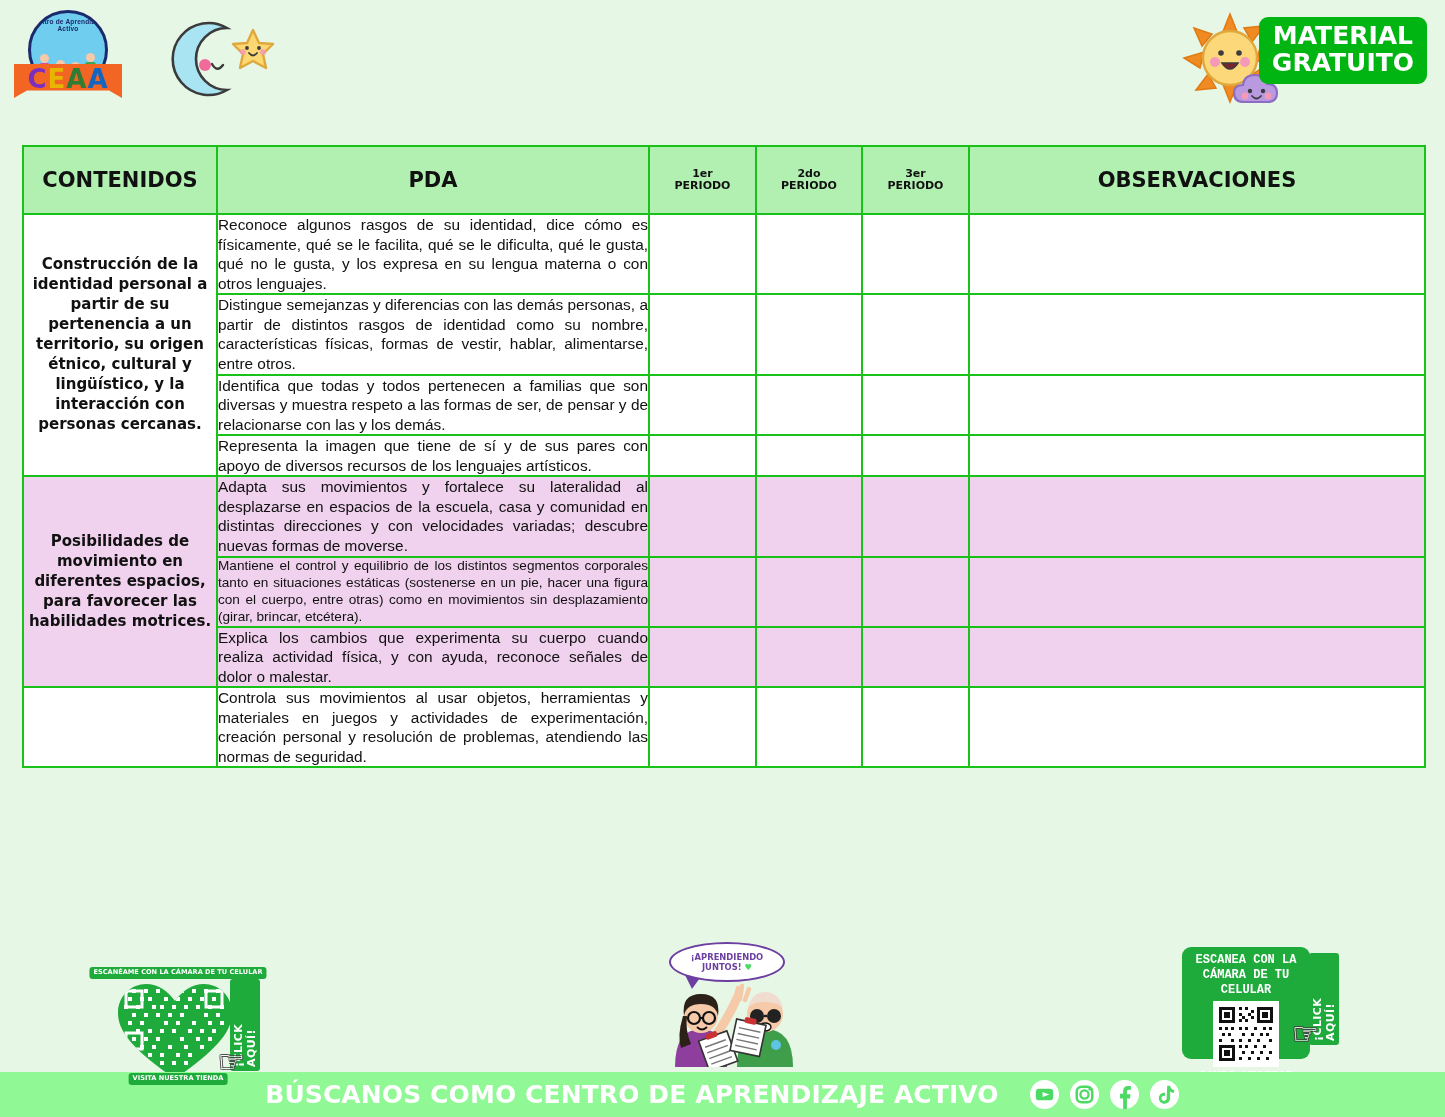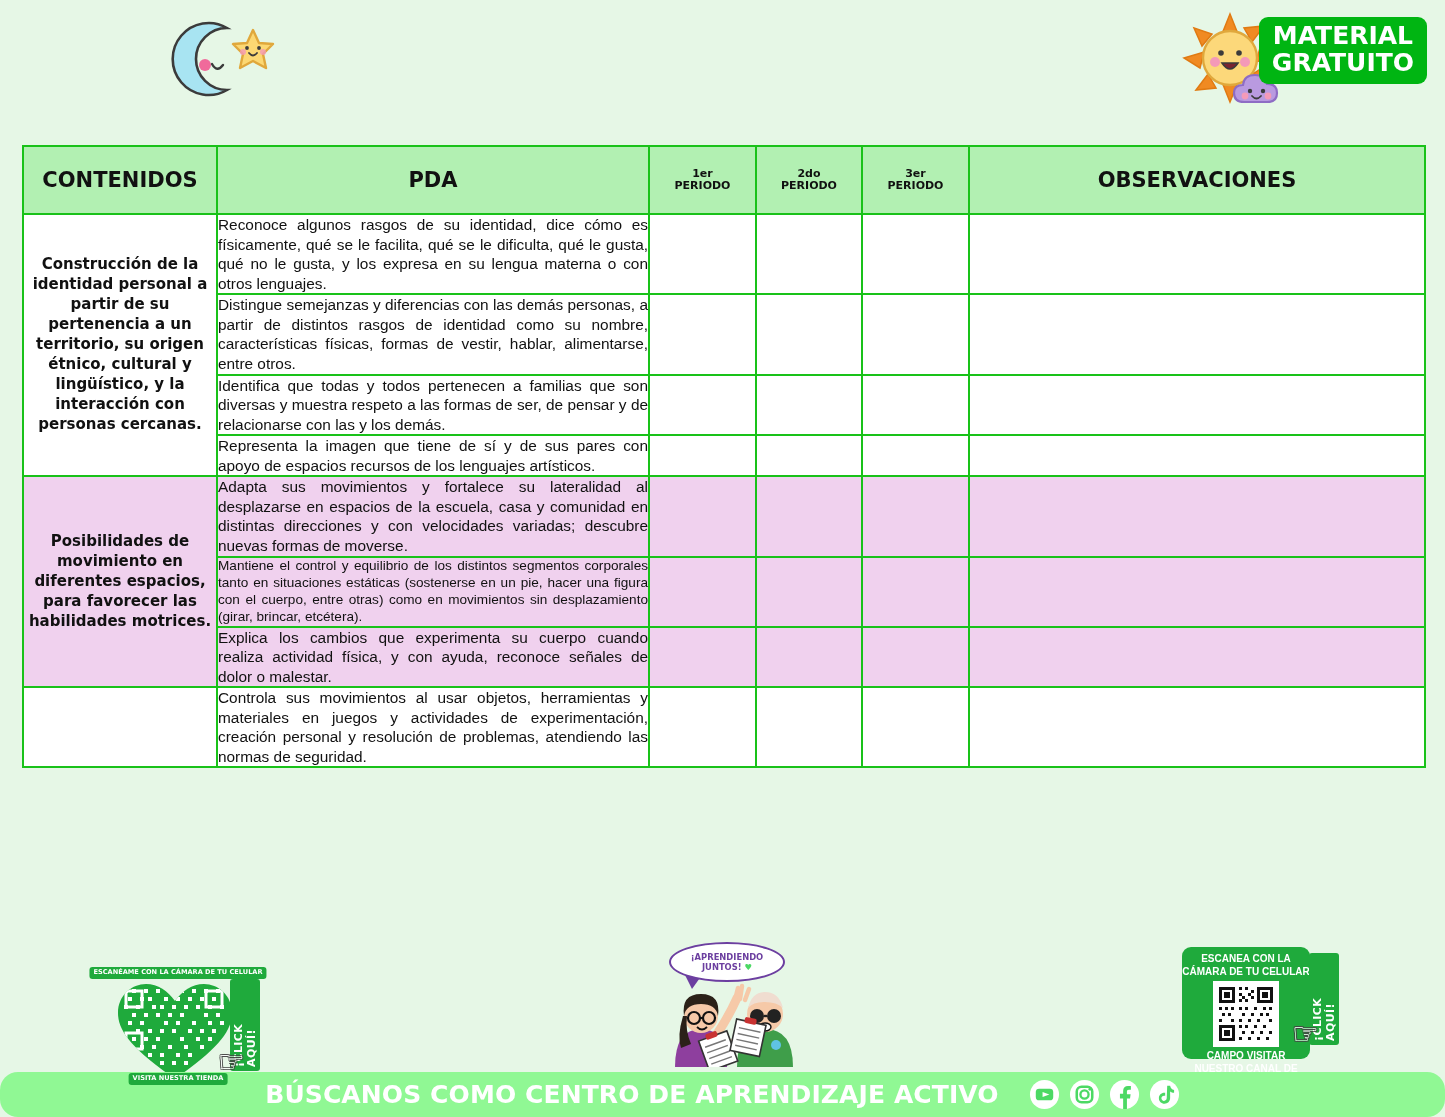--- a/index.html
+++ b/index.html
@@ -341,23 +341,23 @@
     width: 128px;
     height: 112px;
     background: #1faa3c;
     border-radius: 9px;
     text-align: center;
     box-sizing: border-box;
     padding-top: 6px;
   }
   .qr-yt-label {
     color: #fff;
-    font-size: 10px;
-    font-weight: bold;
-    font-family: Liberation Sans, sans-serif;
+    font-size: 12px;
+    font-weight: bold;
+    font-family: Liberation Mono, monospace;
     line-height: 1.25;
   }
   .qr-yt-code {
     width: 62px;
     height: 62px;
     margin: 3px auto 3px auto;
     background: #fff;
     padding: 2px;
     box-sizing: content-box;
   }
@@ -366,21 +366,20 @@
     position: absolute;
     left: 0;
     top: 1072px;
     width: 1445px;
     height: 45px;
     background: #90f894;
     display: flex;
     align-items: center;
     justify-content: center;
     gap: 30px;
-    border-radius: 18px;
   }
   .bottom-bar-text {
     color: #ffffff;
     font-size: 25px;
     font-weight: bold;
     font-family: "DejaVu Sans", sans-serif;
     letter-spacing: 0.1px;
   }
   .social-row {
     display: flex;
@@ -393,20 +392,35 @@
     display: flex;
     align-items: center;
     justify-content: center;
   }
 </style>
 </head>
 <body>
 
 <div class="header">
 
+  <div class="logo-ceaa">
+    <div class="ceaa-circle">
+      <div class="ceaa-arc">Centro de Aprendizaje Activo</div>
+      <div class="ceaa-ground"></div>
+      <div class="ceaa-kids">
+        <div class="kid" style="left:2px;height:20px;background:#d64ca8;"></div>
+        <div class="kid" style="left:18px;height:14px;background:#3f8fd8;"></div>
+        <div class="kid" style="left:33px;height:12px;background:#e84c4c;"></div>
+        <div class="kid" style="left:48px;height:21px;background:#3aa651;"></div>
+      </div>
+    </div>
+    <div class="ceaa-banner">
+      <span class="ceaa-banner-text"><span class="c1">C</span><span class="c2">E</span><span class="c3">A</span><span class="c4">A</span></span>
+    </div>
+  </div>
 
   <div class="moon-deco">
     <svg viewBox="0 0 110 86" width="110" height="86">
       <path d="M62 12 A36 36 0 1 0 62 74 A29 29 0 1 1 62 12 Z" fill="#a8e4f2" stroke="#3b3b3b" stroke-width="2.6"></path>
       <circle cx="40" cy="49" r="6" fill="#f06a9b"></circle>
       <path d="M47 48 q5 9 11 1" stroke="#3b3b3b" stroke-width="2.4" fill="none" stroke-linecap="round"></path>
       <g>
         <path d="M88 14 L94 27 L108 28 L98 38 L101 52 L88 45 L75 52 L78 38 L68 28 L82 27 Z" fill="#fcd873" stroke="#e0a83c" stroke-width="2.4" stroke-linejoin="round"></path>
         <circle cx="82" cy="32" r="1.9" fill="#3b3b3b"></circle>
         <circle cx="94" cy="32" r="1.9" fill="#3b3b3b"></circle>
@@ -499,21 +513,21 @@
           <td class="obs-cell"></td>
         </tr>
         <tr class="whiterow">
           <td class="pda-cell">Identifica que todas y todos pertenecen a familias que son diversas y muestra respeto a las formas de ser, de pensar y de relacionarse con las y los demás.</td>
           <td class="mark-cell"></td>
           <td class="mark-cell"></td>
           <td class="mark-cell"></td>
           <td class="obs-cell"></td>
         </tr>
         <tr class="whiterow">
-          <td class="pda-cell">Representa la imagen que tiene de sí y de sus pares con apoyo de espacios recursos de los lenguajes artísticos.</td>
+          <td class="pda-cell">Representa la imagen que tiene de sí y de sus pares con apoyo de diversos recursos de los lenguajes artísticos.</td>
           <td class="mark-cell"></td>
           <td class="mark-cell"></td>
           <td class="mark-cell"></td>
           <td class="obs-cell"></td>
         </tr>
         <tr class="pinkrow">
           <td class="contenido-cell" rowspan="3">Posibilidades de movimiento en diferentes espacios, para favorecer las habilidades motrices.</td>
           <td class="pda-cell">Adapta sus movimientos y fortalece su lateralidad al desplazarse en espacios de la escuela, casa y comunidad en distintas direcciones y con velocidades variadas; descubre nuevas formas de moverse.</td>
           <td class="mark-cell"></td>
           <td class="mark-cell"></td>

